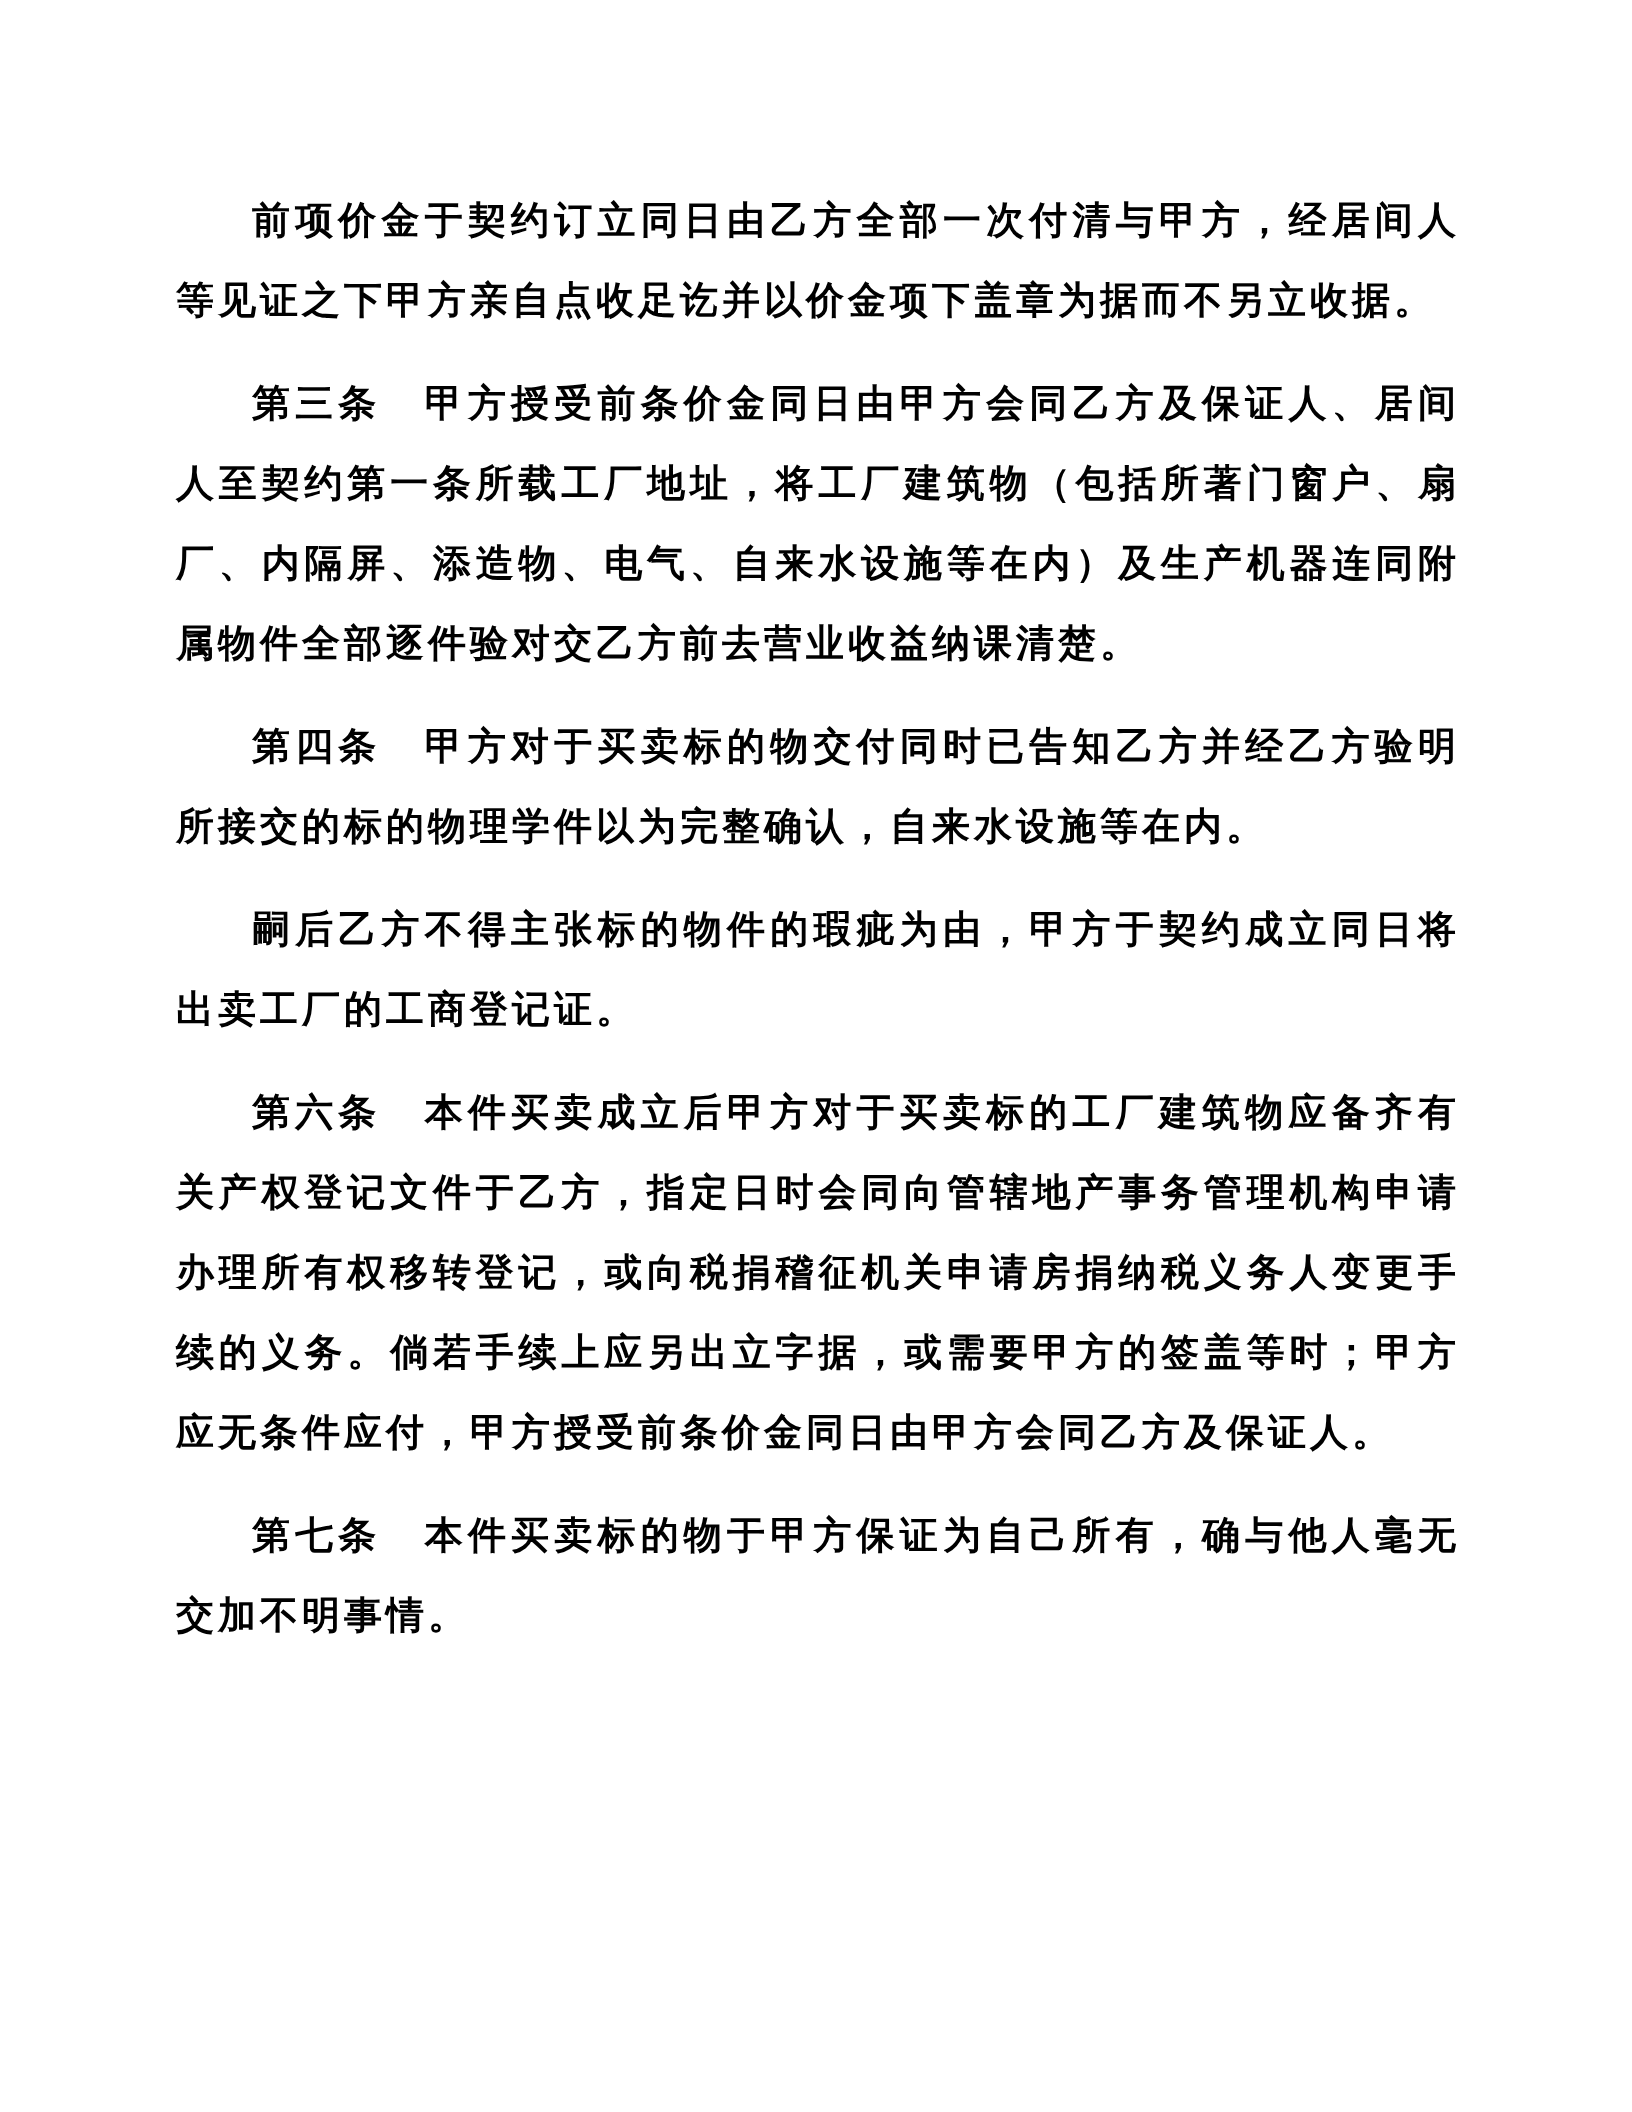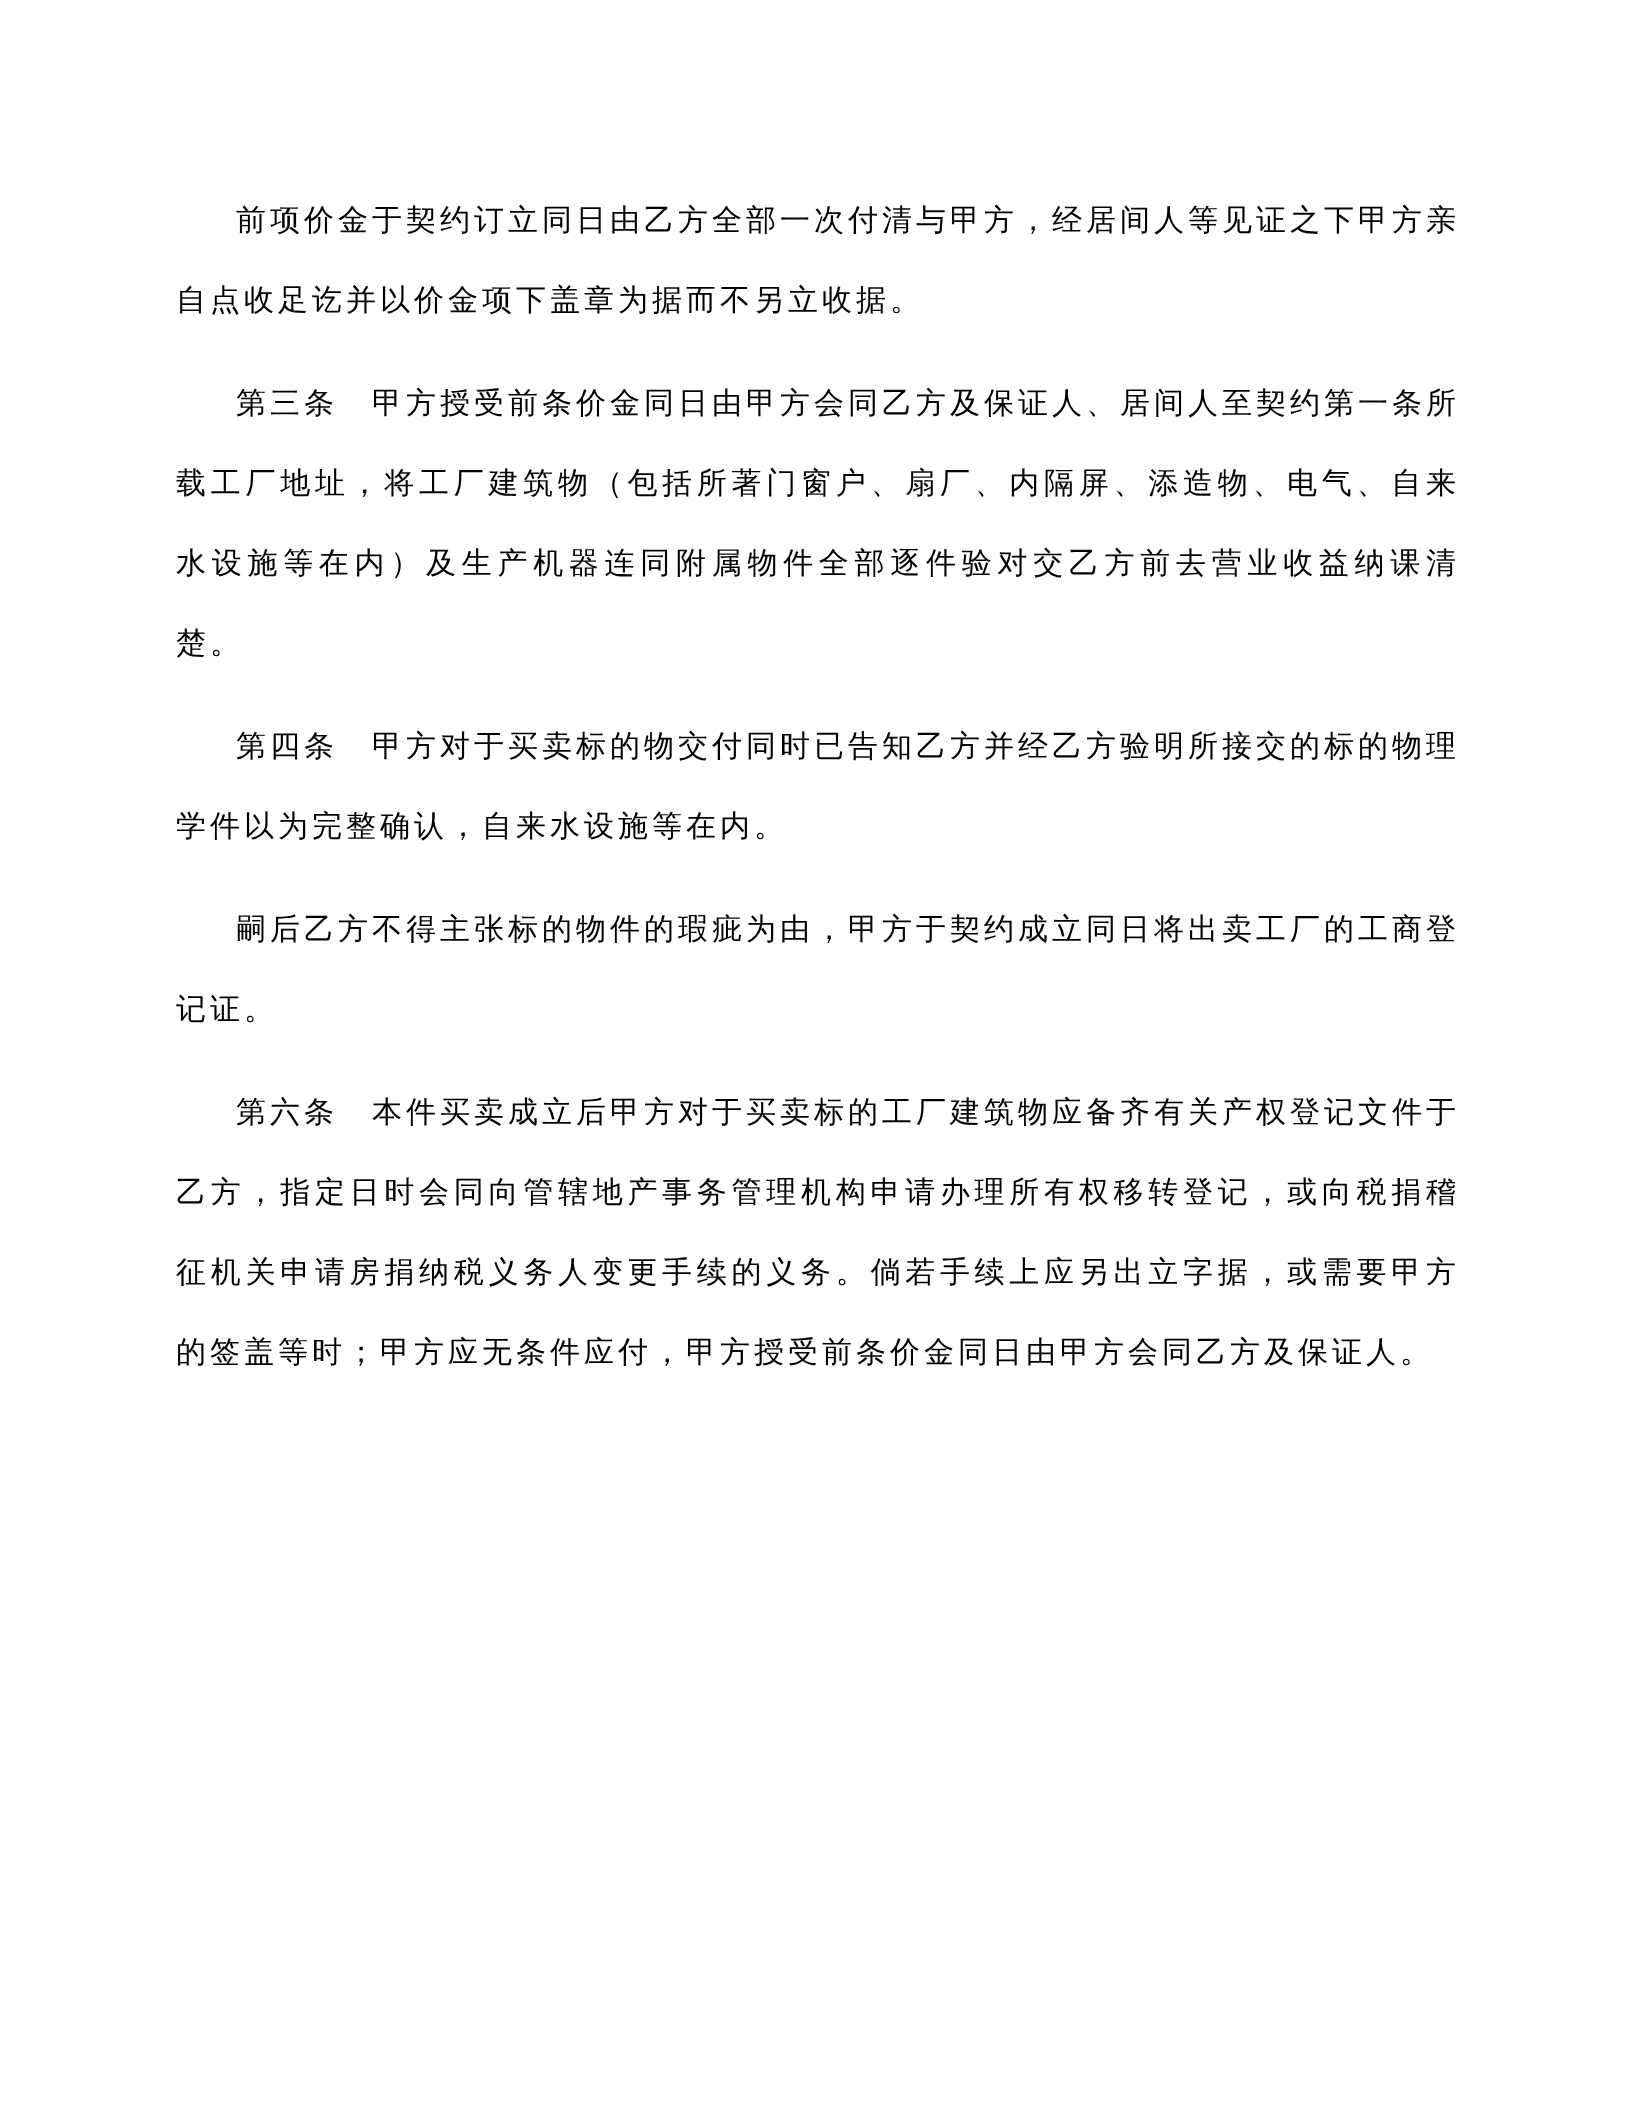--- a/index.html
+++ b/index.html
@@ -21,35 +21,36 @@
     height: 2112px;
     background: #ffffff;
     overflow: hidden;
   }
   .content {
     box-sizing: border-box;
     padding: 180px 172px 0 176px;
   }
   p.para {
     margin: 0 0 23px 0;
-    font-size: 30px;
-    font-weight: 400;
+    font-size: 38px;
+    font-weight: 700;
     color: #000000;
     line-height: 80px;
     letter-spacing: 4px;
     text-indent: 2em;
     text-align: justify;
     text-justify: inter-character;
     word-break: break-all;
   }
 </style>
 </head>
 <body>
 
 <div class="page">
   <div class="content">
     <p class="para">前项价金于契约订立同日由乙方全部一次付清与甲方，经居间人等见证之下甲方亲自点收足讫并以价金项下盖章为据而不另立收据。</p>
     <p class="para">第三条　甲方授受前条价金同日由甲方会同乙方及保证人、居间人至契约第一条所载工厂地址，将工厂建筑物（包括所著门窗户、扇厂、内隔屏、添造物、电气、自来水设施等在内）及生产机器连同附属物件全部逐件验对交乙方前去营业收益纳课清楚。</p>
     <p class="para">第四条　甲方对于买卖标的物交付同时已告知乙方并经乙方验明所接交的标的物理学件以为完整确认，自来水设施等在内。</p>
     <p class="para">嗣后乙方不得主张标的物件的瑕疵为由，甲方于契约成立同日将出卖工厂的工商登记证。</p>
     <p class="para">第六条　本件买卖成立后甲方对于买卖标的工厂建筑物应备齐有关产权登记文件于乙方，指定日时会同向管辖地产事务管理机构申请办理所有权移转登记，或向税捐稽征机关申请房捐纳税义务人变更手续的义务。倘若手续上应另出立字据，或需要甲方的签盖等时；甲方应无条件应付，甲方授受前条价金同日由甲方会同乙方及保证人。</p>
+    <p class="para">第七条　本件买卖标的物于甲方保证为自己所有，确与他人毫无交加不明事情。</p>
   </div>
 </div>
 
 </body></html>

